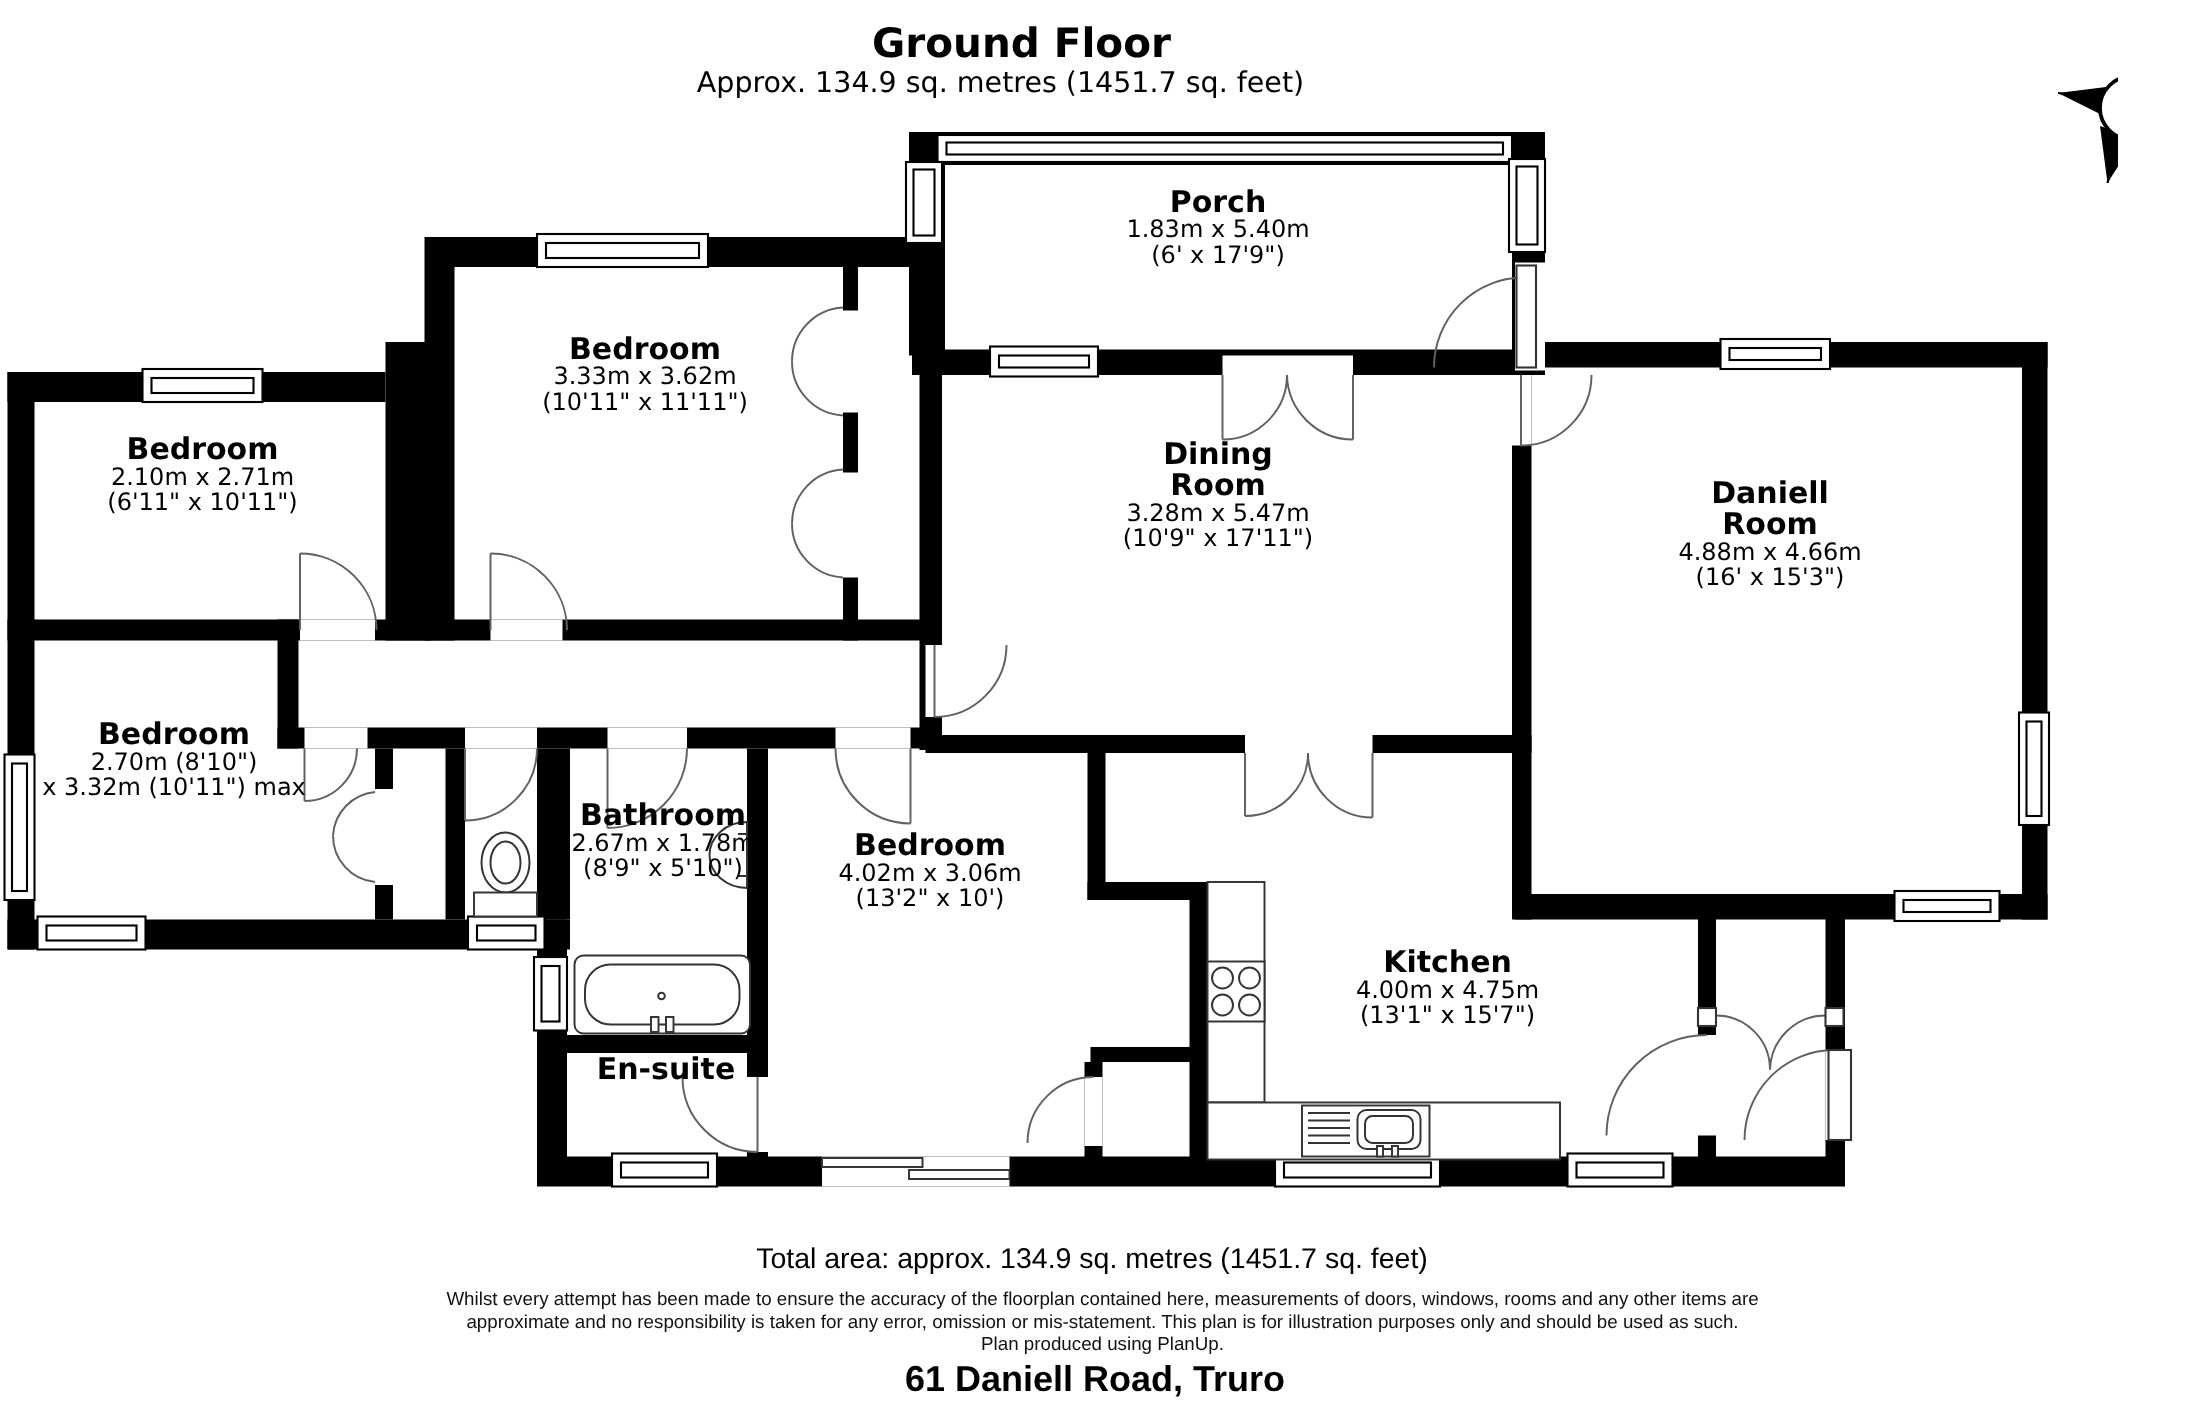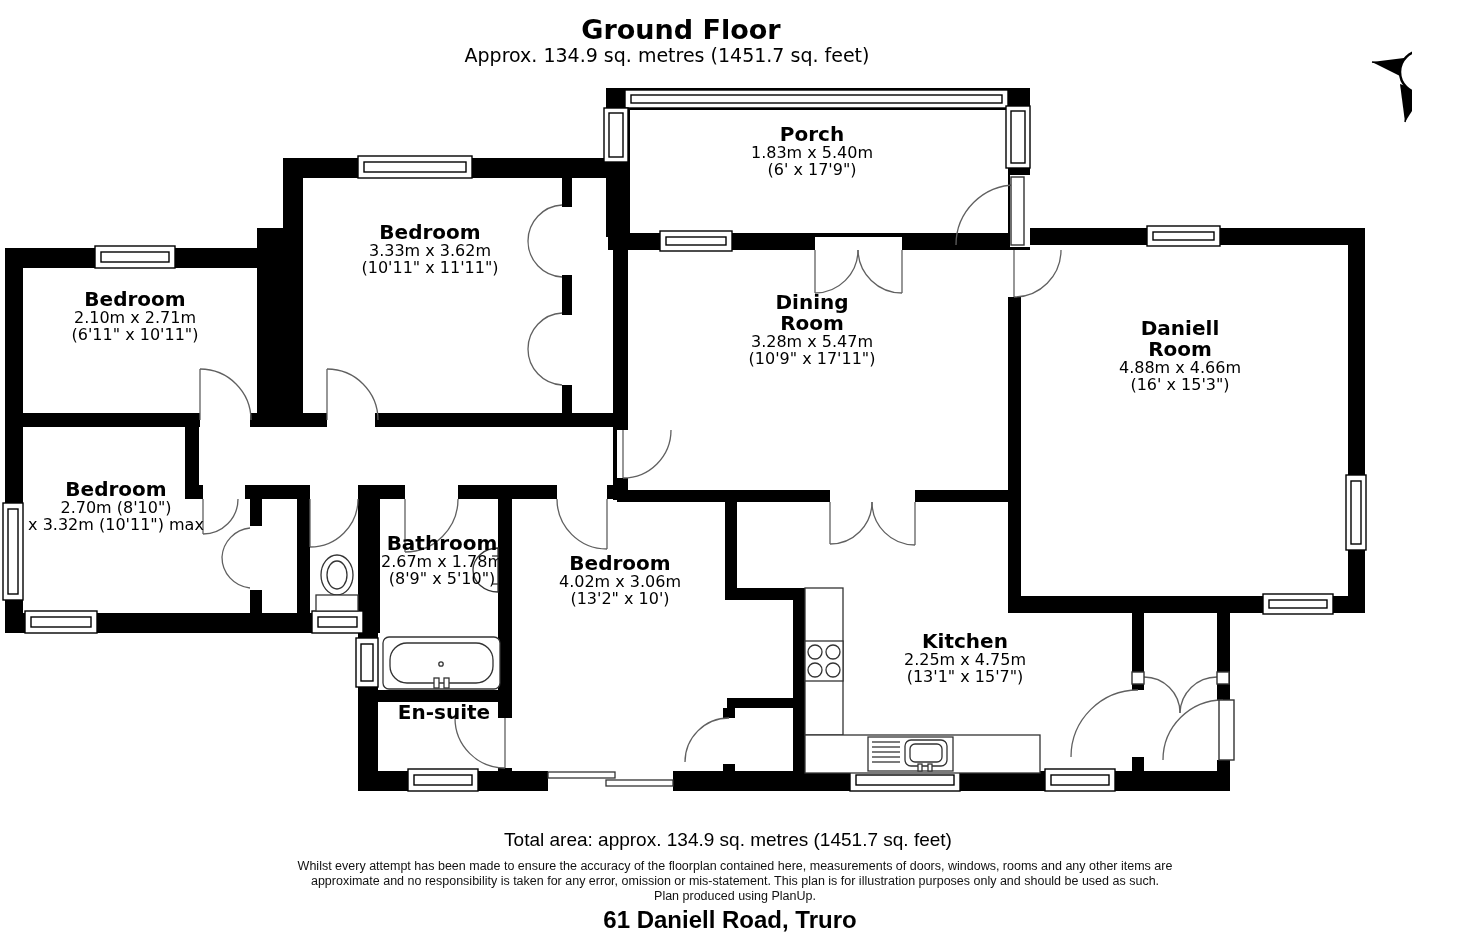--- a/index.html
+++ b/index.html
@@ -333,21 +333,21 @@
   </div>
 
   <div class="room-label" style="left:620px;top:553px;">
     <span class="rn">Bedroom</span>
     <span class="rd">4.02m x 3.06m</span>
     <span class="rd">(13'2" x 10')</span>
   </div>
 
   <div class="room-label" style="left:965px;top:631px;">
     <span class="rn">Kitchen</span>
-    <span class="rd">2.25m x 4.75m</span>
+    <span class="rd">4.00m x 4.75m</span>
     <span class="rd">(13'1" x 15'7")</span>
   </div>
 
   <div class="room-label" style="left:444px;top:702px;">
     <span class="rn">En-suite</span>
   </div>
 
   <div class="ftr" id="total">Total area: approx. 134.9 sq. metres (1451.7 sq. feet)</div>
   <div class="ftr disc" id="disc2">approximate and no responsibility is taken for any error, omission or mis-statement. This plan is for illustration purposes only and should be used as such.</div>
   <div class="ftr disc" id="disc1">Whilst every attempt has been made to ensure the accuracy of the floorplan contained here, measurements of doors, windows, rooms and any other items are</div>

